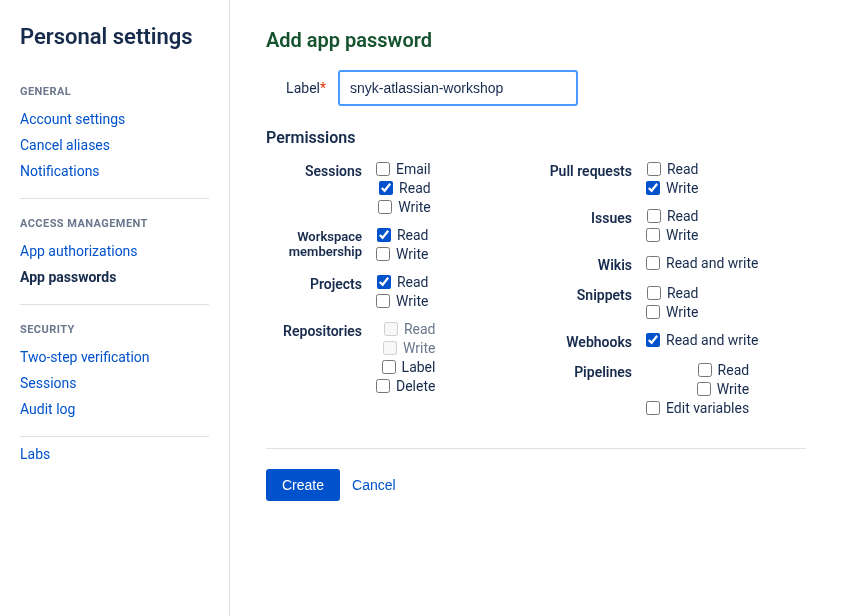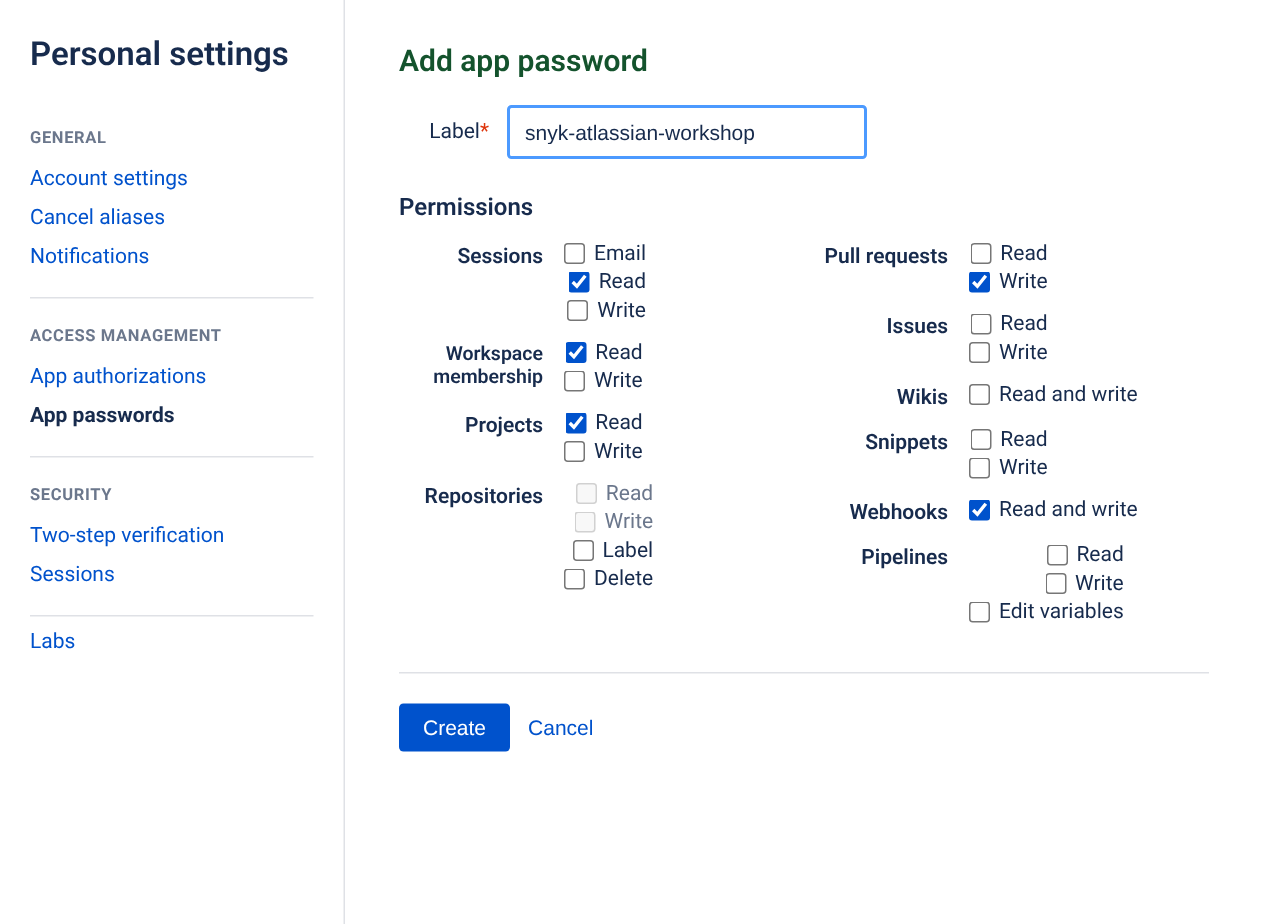--- a/index.html
+++ b/index.html
@@ -189,20 +189,21 @@
 
   <div class="section-label">ACCESS MANAGEMENT</div>
   <a class="sidebar-link">App authorizations</a>
   <a class="sidebar-link active">App passwords</a>
 
   <hr class="sidebar-divider">
 
   <div class="section-label">SECURITY</div>
   <a class="sidebar-link">Two-step verification</a>
   <a class="sidebar-link">Sessions</a>
+  <a class="sidebar-link">Audit log</a>
 
   <hr class="sidebar-divider">
 
   <a class="sidebar-link">Labs</a>
 </div>
 
 <div class="main">
   <div class="main-title">Add app password</div>
 
 

